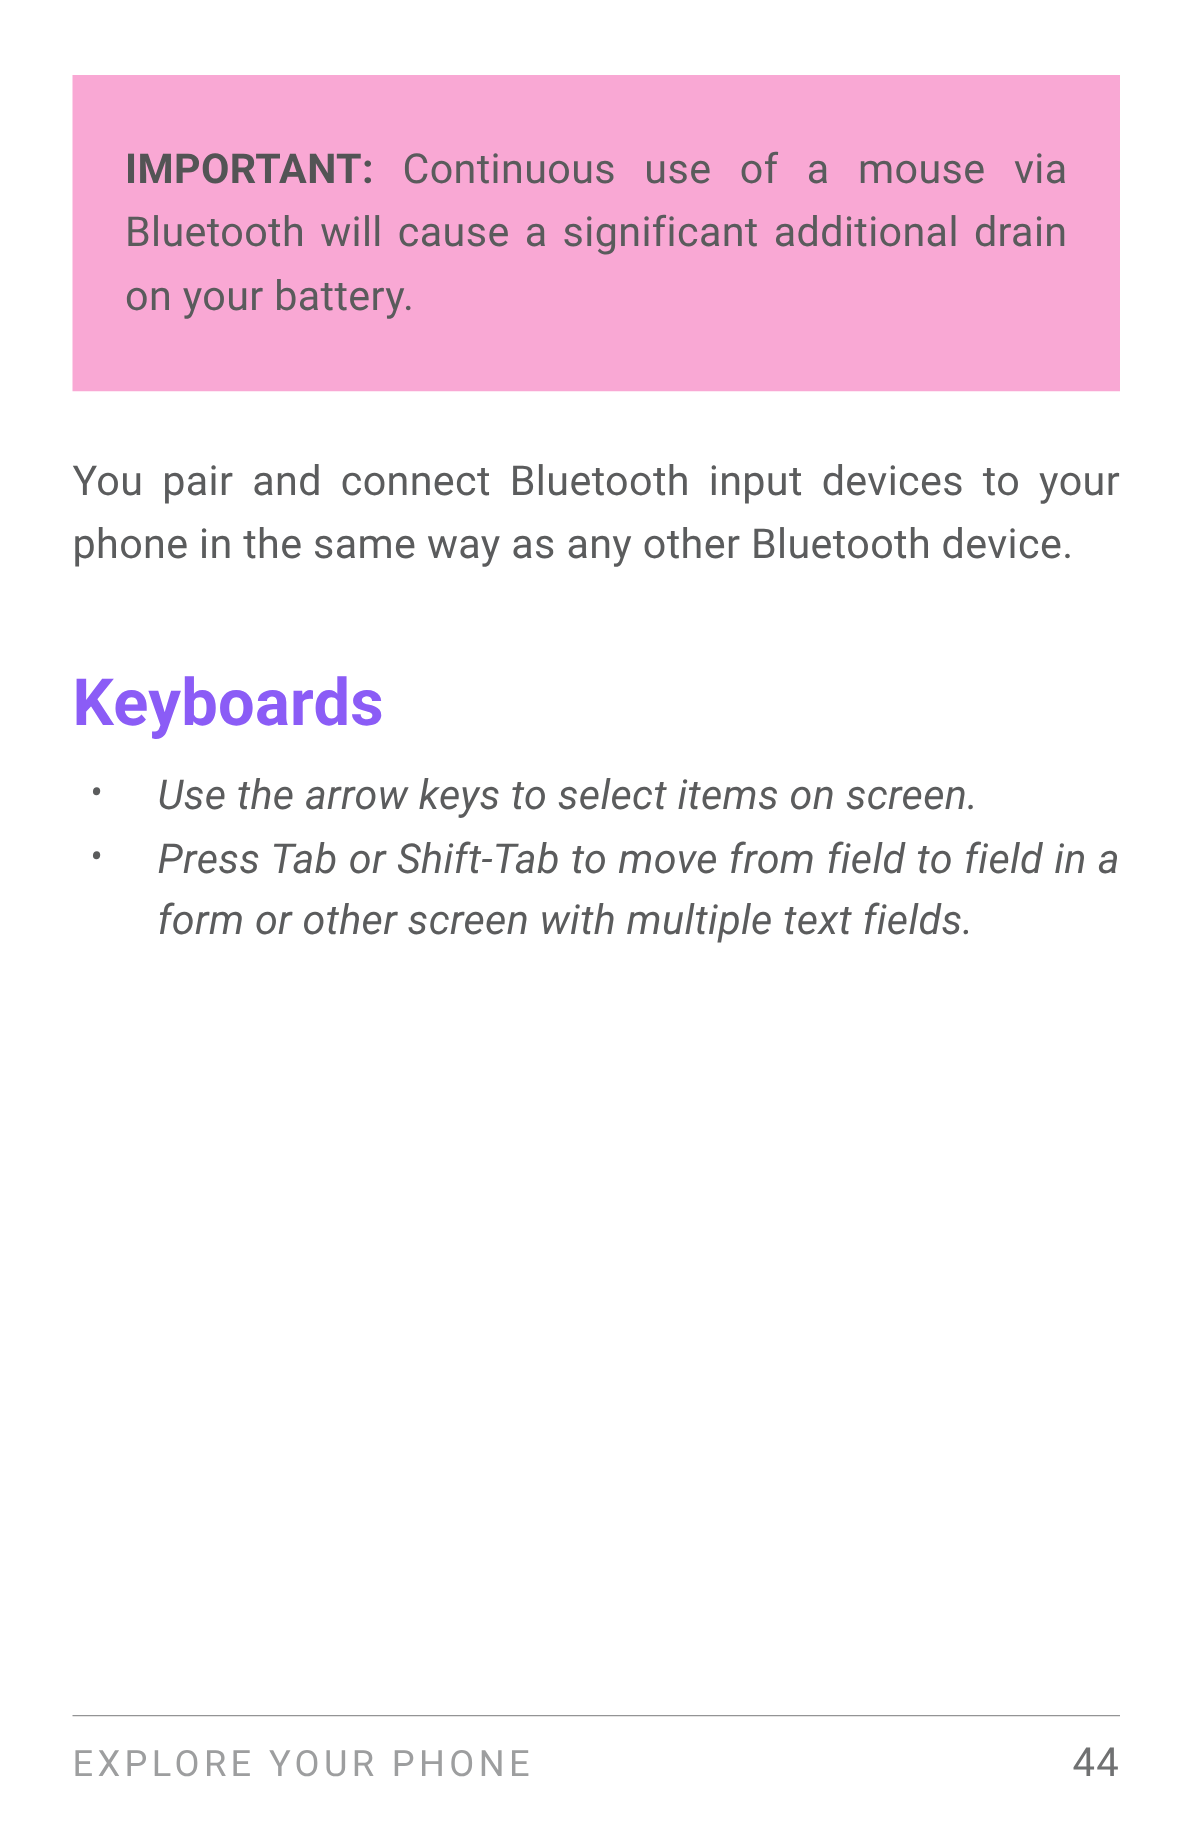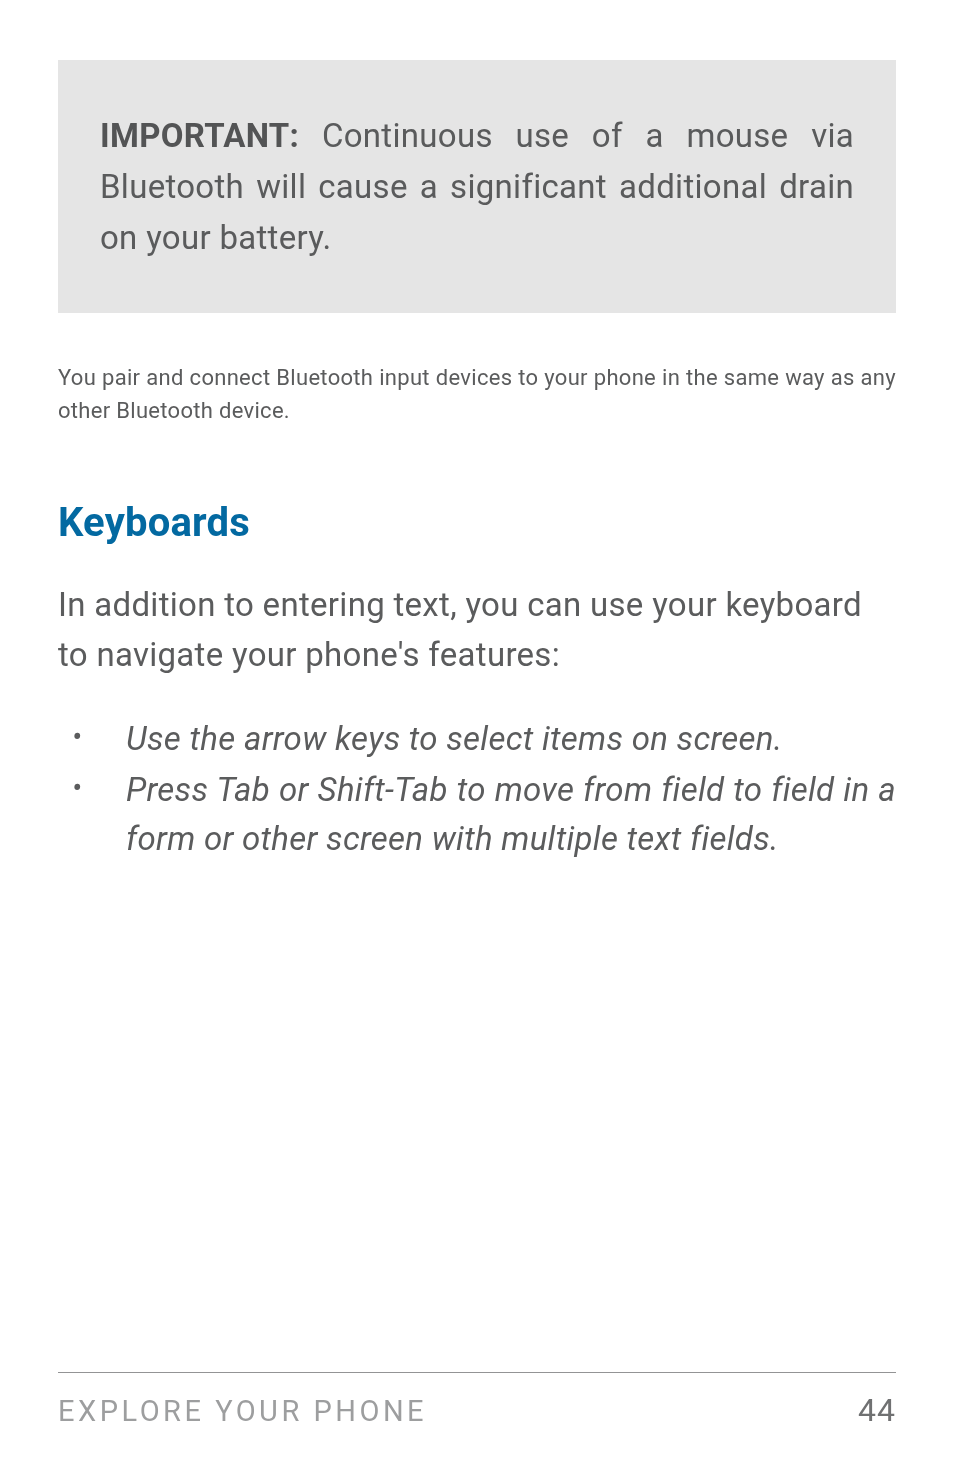--- a/index.html
+++ b/index.html
@@ -14,51 +14,51 @@
       background: #ffffff;
       color: #424344;
       padding: 60px 58px 42px 58px;
       display: flex;
       flex-direction: column;
     }
     .content {
       flex: 1;
     }
     .callout {
-      background: #e5e5e5;
+      background: #f9a8d4;
       padding: 50px 42px 50px 42px;
       margin-bottom: 48px;
     }
     .callout-text {
       font-size: 33px;
       line-height: 1.55;
       text-align: justify;
       text-align-last: left;
       color: #5a5b5c;
       letter-spacing: 0.3px;
     }
     .callout-label {
       font-weight: 700;
       color: #535455;
     }
     .paragraph {
-      font-size: 22px;
+      font-size: 33px;
       line-height: 1.5;
       text-align: justify;
       text-align-last: left;
       color: #5b5c5d;
       margin-bottom: 72px;
       letter-spacing: 0.3px;
       hyphens: auto;
     }
     .heading {
-      font-size: 40px;
+      font-size: 52px;
       font-weight: 700;
-      color: #0369a1;
-      margin-bottom: 34px;
+      color: #8b5cf6;
+      margin-bottom: 20px;
       letter-spacing: 0.2px;
     }
     .intro {
       font-size: 33px;
       line-height: 1.5;
       color: #5b5c5d;
       margin-bottom: 36px;
       letter-spacing: 0.3px;
     }
     .bullet-list {
@@ -111,21 +111,20 @@
   <div class="callout">
     <p class="callout-text">
       <span class="callout-label">IMPORTANT:</span><span> Continuous use of a mouse via Bluetooth will cause a significant additional drain on your battery.</span>
     </p>
   </div>
 
   <p class="paragraph">You pair and connect Bluetooth input de­vices to your phone in the same way as any other Bluetooth device.</p>
 
   <h2 class="heading">Keyboards</h2>
 
-  <p class="intro">In addition to entering text, you can use your keyboard to navigate your phone's features:</p>
 
   <ul class="bullet-list">
     <li>Use the arrow keys to select items on screen.</li>
     <li>Press Tab or Shift-Tab to move from field to field in a form or other screen with mul­tiple text fields.</li>
   </ul>
 </div>
 
 <div class="footer">
   <span class="footer-title">EXPLORE YOUR PHONE</span>
   <span class="footer-page">44</span>

